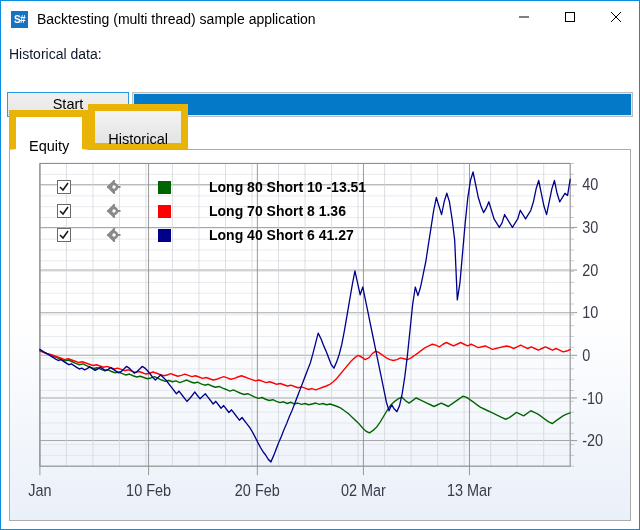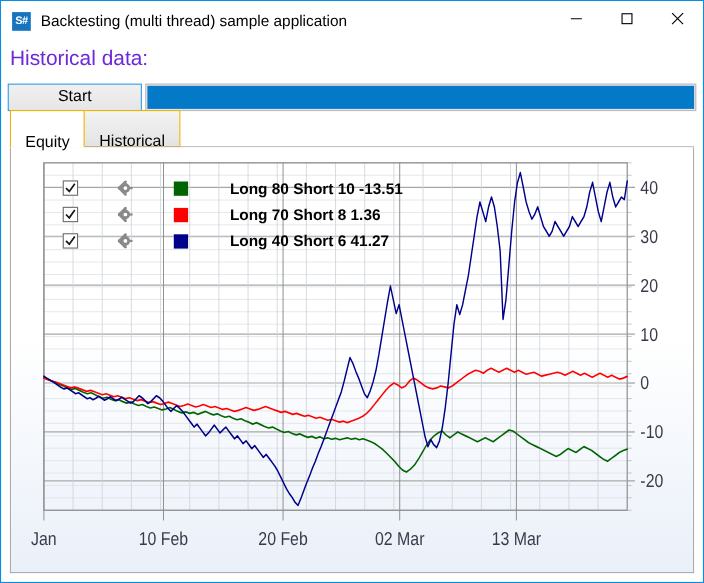--- a/index.html
+++ b/index.html
@@ -80,22 +80,22 @@
   
   .row-hist {
     height: 34px;
     min-height: 34px;
     display: flex;
     align-items: center;
     padding: 0 6px 0 8px;
     box-sizing: border-box;
   }
   .hist-label {
-    font-size: 19px;
-    color: #6d28d9;
+    font-size: 14px;
+    color: #0f172a;
     white-space: nowrap;
     margin-right: 10px;
     text-align: right;
   }
   .hist-input-wrap {
     flex: 1 1 auto;
     display: flex;
     height: 25px;
     box-sizing: border-box;
   }
@@ -122,21 +122,21 @@
   }
 
   
   .row-start {
     height: 30px;
     min-height: 30px;
     display: flex;
     align-items: center;
     padding: 0 6px 0 6px;
     box-sizing: border-box;
-    margin-top: 2px;
+    margin-top: 18px;
   }
   .start-btn {
     width: 122px;
     height: 25px;
     box-sizing: border-box;
     border: 1px solid #2b9ae0;
     background: linear-gradient(180deg,#f0f0f0 0%,#e6e6e6 100%);
     font-size: 14.5px;
     font-family: "Liberation Sans", sans-serif;
     color: #000000;
@@ -174,21 +174,21 @@
     height: 1px;
     background: #acacac;
   }
   .tab {
     height: 25px;
     line-height: 24px;
     padding: 16px 13px;
     font-size: 14.5px;
     font-family: "Liberation Sans", sans-serif;
     color: #000000;
-    border: 1px solid #eab308;
+    border: 7px solid #eab308;
     box-sizing: border-box;
     position: relative;
     background: linear-gradient(180deg,#f3f3f3 0%,#e3e3e3 100%);
     margin-right: -1px;
   }
   .tab.active {
     background: #ffffff;
     height: 28px;
     line-height: 27px;
     border-bottom: 1px solid #ffffff;

